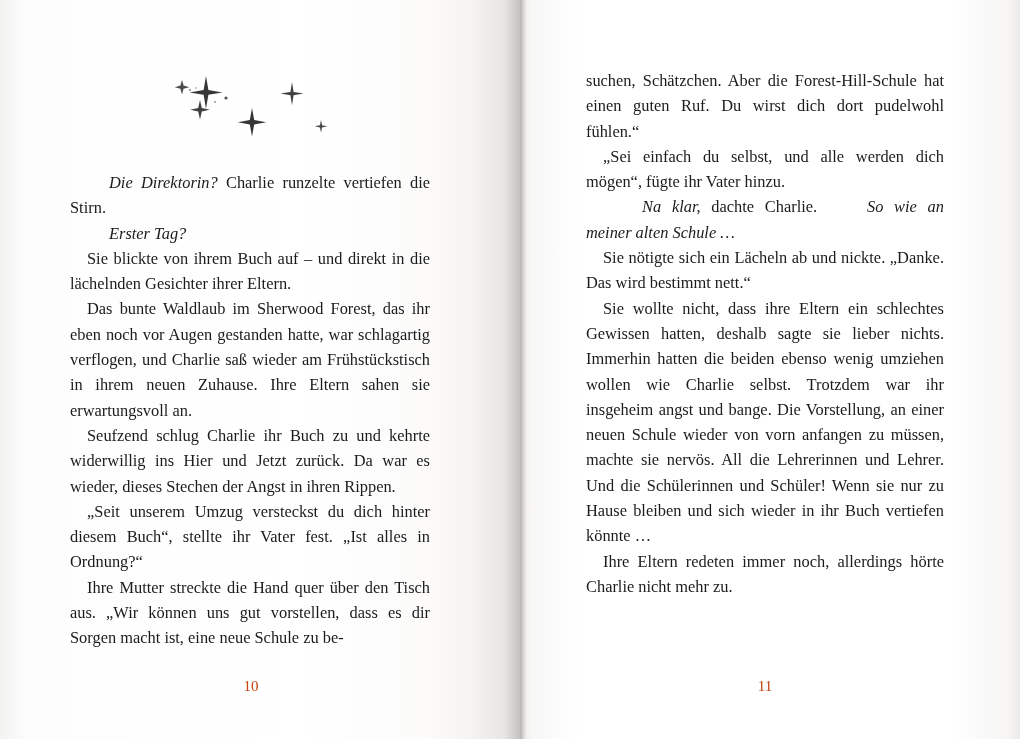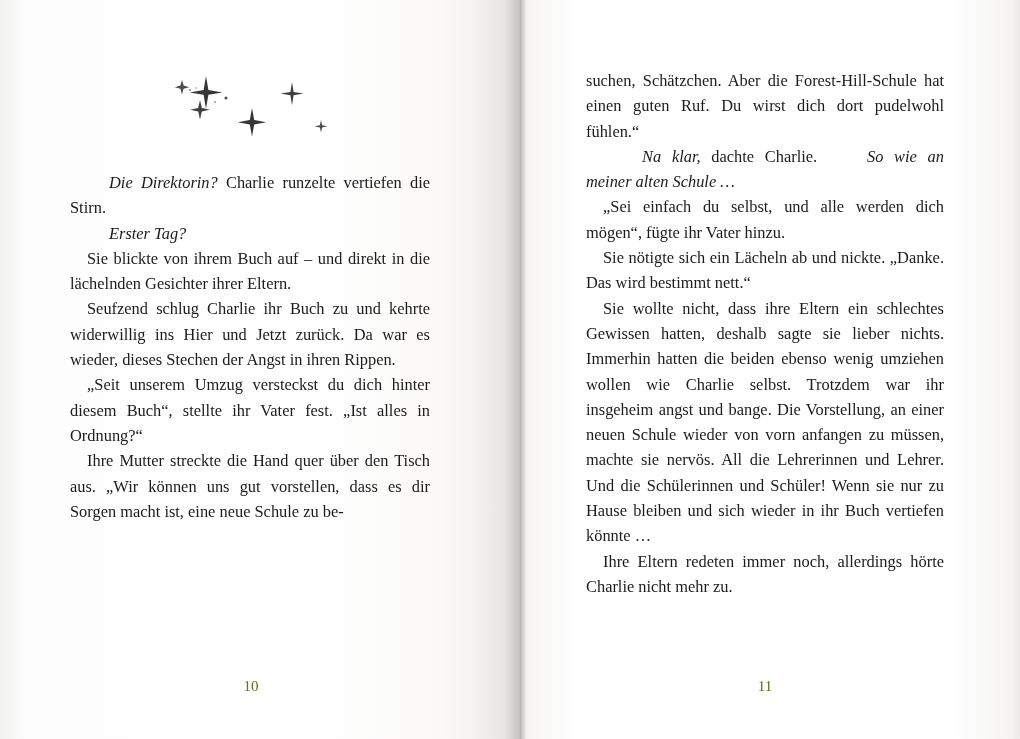--- a/index.html
+++ b/index.html
@@ -73,21 +73,21 @@
   .noindent {
     text-indent: 0;
   }
   em {
     font-style: italic;
     margin-left: 39px;
   }
   .folio {
     position: absolute;
     font-size: 15px;
-    color: #4d7c0f;
+    color: #c2410c;
     text-align: center;
     width: 60px;
   }
   .folio-left { left: 221px; top: 678px; }
   .folio-right { left: 735px; top: 678px; text-align: center; }
 
   
   .ornament {
     position: absolute;
     left: 160px;
@@ -128,28 +128,29 @@
         <circle cx="55" cy="34" r="0.9" opacity="0.55"></circle>
         <circle cx="36" cy="20" r="0.8" opacity="0.5"></circle>
       </g>
     </svg>
   </div>
 
   <div class="text-col col-left" id="col-left">
       <p class="noindent"><em>Die Direktorin?</em><span> Charlie runzelte vertiefen die Stirn.</span></p>
       <p class="noindent"><em>Erster Tag?</em></p>
       <p class="indent"><span>Sie blickte von ihrem Buch auf – und direkt in die lächelnden Gesichter ihrer Eltern.</span></p>
+      <p class="indent"><span>Das bunte Waldlaub im Sherwood Forest, das ihr eben noch vor Augen gestanden hatte, war schlagartig verflogen, und Charlie saß wieder am Frühstückstisch in ihrem neuen Zuhause. Ihre Eltern sahen sie erwartungsvoll an.</span></p>
       <p class="indent"><span>Seufzend schlug Charlie ihr Buch zu und kehrte widerwillig ins Hier und Jetzt zurück. Da war es wieder, dieses Stechen der Angst in ihren Rippen.</span></p>
       <p class="indent"><span>„Seit unserem Umzug versteckst du dich hinter diesem Buch“, stellte ihr Vater fest. „Ist alles in Ordnung?“</span></p>
       <p class="indent"><span>Ihre Mutter streckte die Hand quer über den Tisch aus. „Wir können uns gut vorstellen, dass es dir Sorgen macht ist, eine neue Schule zu be-</span></p>
     </div>
   <div class="text-col col-right" id="col-right">
       <p class="noindent"><span>suchen, Schätzchen. Aber die Forest-Hill-Schule hat einen guten Ruf. Du wirst dich dort pudelwohl fühlen.“</span></p>
+      <p class="indent"><span>„Sei einfach du selbst, und alle werden dich mögen“, fügte ihr Vater hinzu.</span></p>
       <p class="indent"><em>Na klar,</em><span> dachte Charlie. </span><em>So wie an meiner alten Schule …</em></p>
-      <p class="indent"><span>„Sei einfach du selbst, und alle werden dich mögen“, fügte ihr Vater hinzu.</span></p>
       <p class="indent"><span>Sie nötigte sich ein Lächeln ab und nickte. „Danke. Das wird bestimmt nett.“</span></p>
       <p class="indent"><span>Sie wollte nicht, dass ihre Eltern ein schlechtes Gewissen hatten, deshalb sagte sie lieber nichts. Immerhin hatten die beiden ebenso wenig umziehen wollen wie Charlie selbst. Trotzdem war ihr insgeheim angst und bange. Die Vorstellung, an einer neuen Schule wieder von vorn anfangen zu müssen, machte sie nervös. All die Lehrerinnen und Lehrer. Und die Schülerinnen und Schüler! Wenn sie nur zu Hause bleiben und sich wieder in ihr Buch vertiefen könnte …</span></p>
       <p class="indent"><span>Ihre Eltern redeten immer noch, allerdings hörte Charlie nicht mehr zu.</span></p>
     </div>
 
   <div class="folio folio-left">10</div>
   <div class="folio folio-right">11</div>
 
 </div>
 

